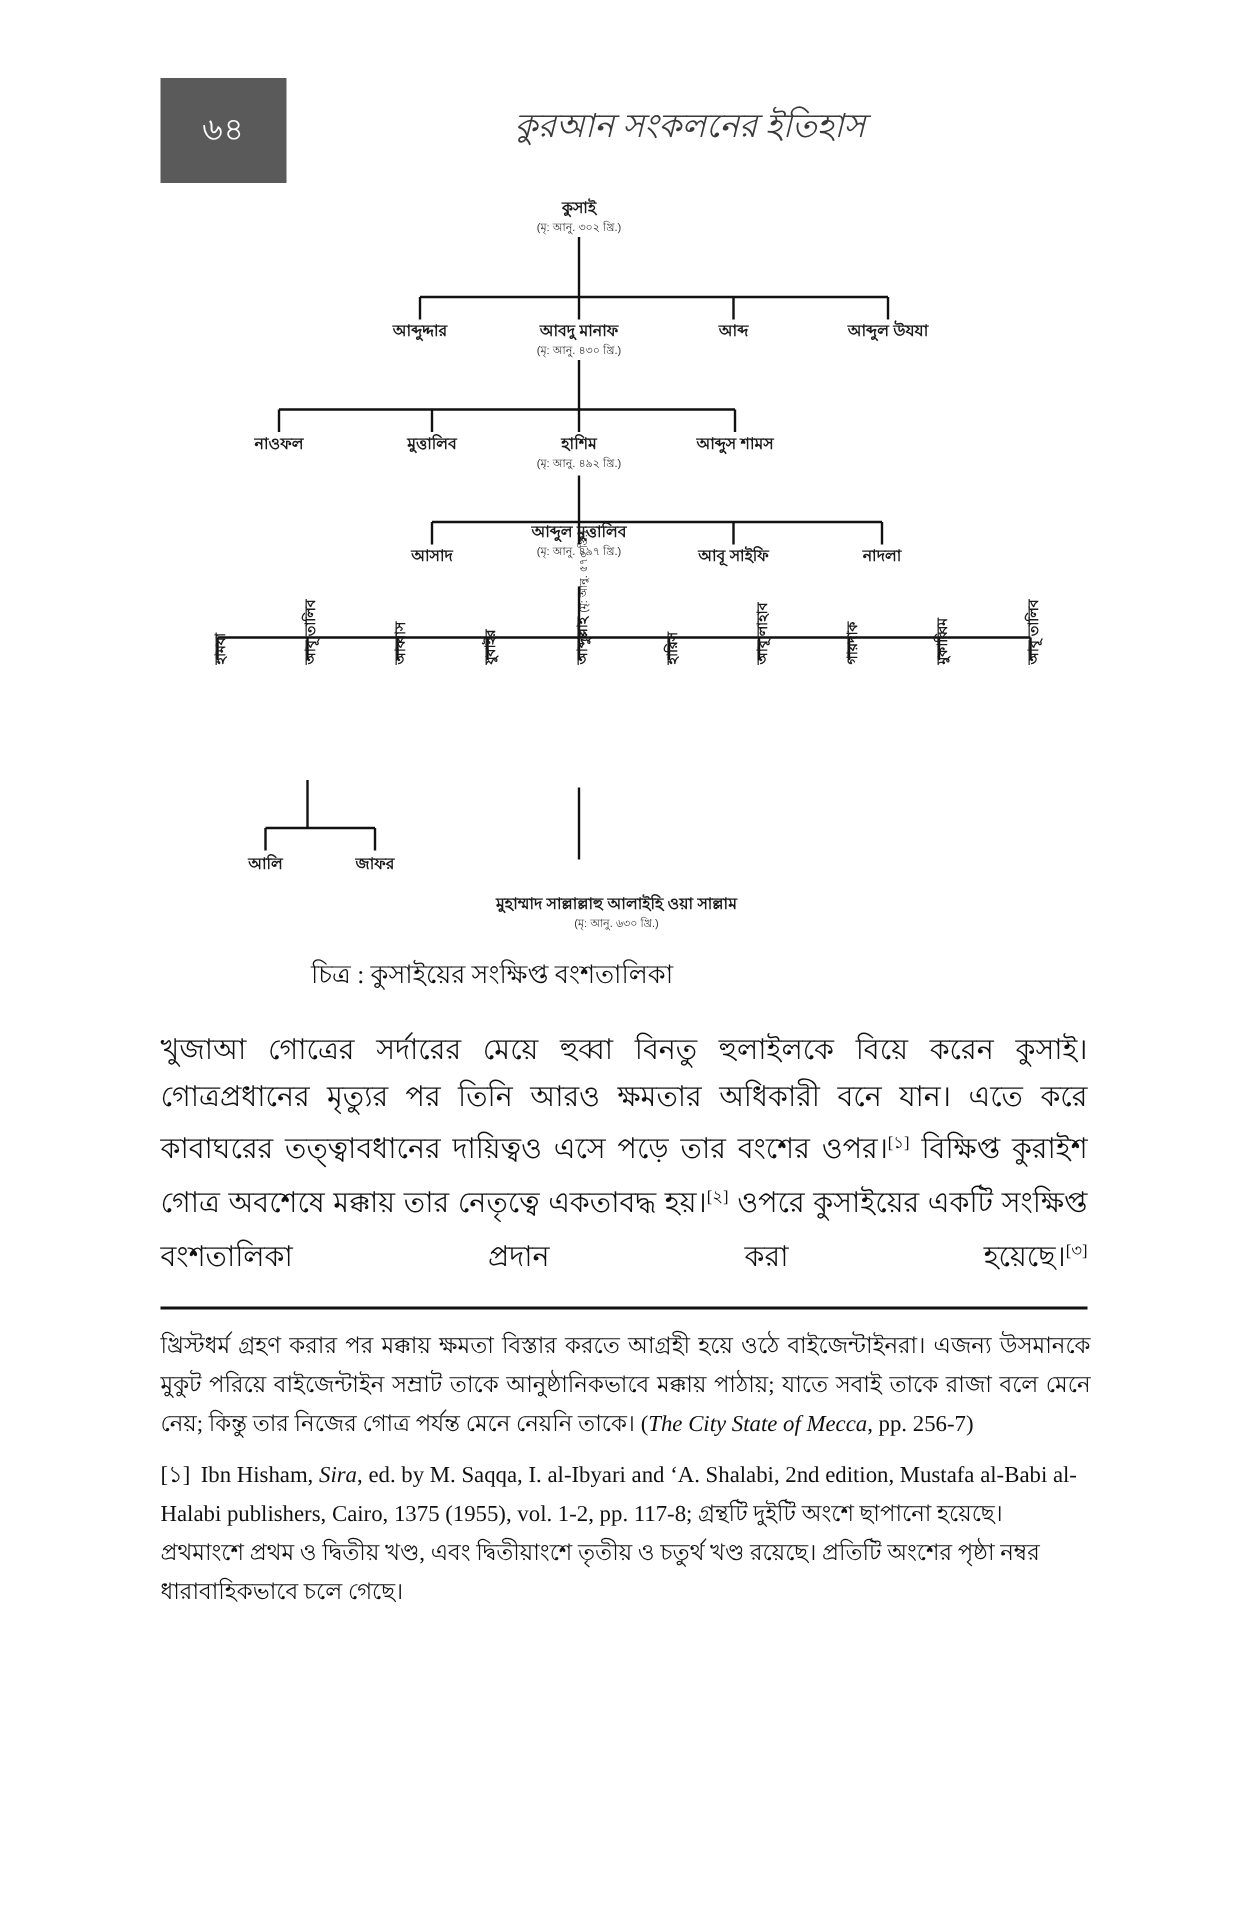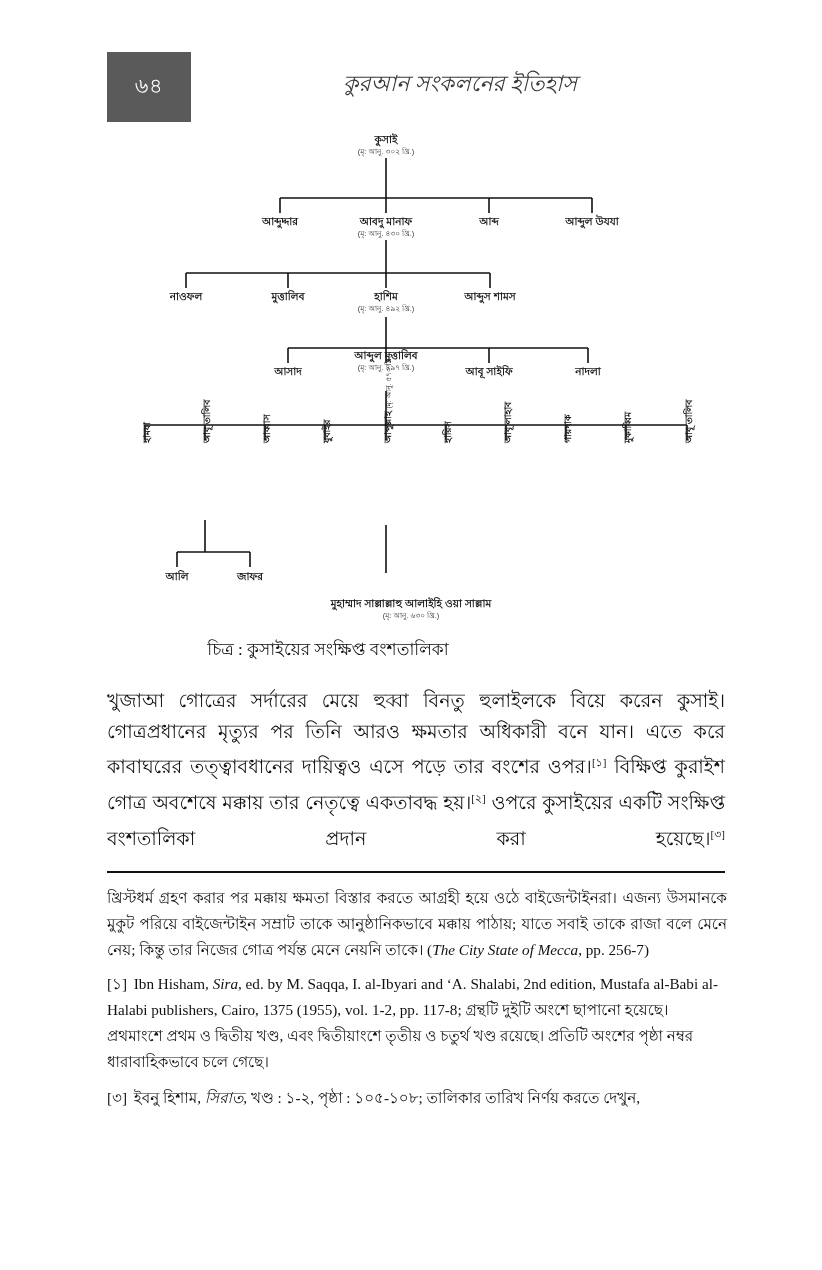--- a/index.html
+++ b/index.html
@@ -310,17 +310,14 @@
 
   <div class="fn-block">
     <span>খ্রিস্টধর্ম গ্রহণ করার পর মক্কায় ক্ষমতা বিস্তার করতে আগ্রহী হয়ে ওঠে বাইজেন্টাইনরা। এজন্য উসমানকে মুকুট পরিয়ে বাইজেন্টাইন সম্রাট তাকে আনুষ্ঠানিকভাবে মক্কায় পাঠায়; যাতে সবাই তাকে রাজা বলে মেনে নেয়; কিন্তু তার নিজের গোত্র পর্যন্ত মেনে নেয়নি তাকে। (</span><span class="ital">The City State of Mecca</span><span>, pp. 256-7)</span>
   </div>
 
   <div class="fn-item">
     <span class="fn-lead">[১]</span><span> Ibn Hisham, </span><span class="ital">Sira</span><span>, ed. by M. Saqqa, I. al-Ibyari and ‘A. Shalabi, 2nd edition, Mustafa al-Babi al-Halabi publishers, Cairo, 1375 (1955), vol. 1-2, pp. 117-8; গ্রন্থটি দুইটি অংশে ছাপানো হয়েছে। প্রথমাংশে প্রথম ও দ্বিতীয় খণ্ড, এবং দ্বিতীয়াংশে তৃতীয় ও চতুর্থ খণ্ড রয়েছে। প্রতিটি অংশের পৃষ্ঠা নম্বর ধারাবাহিকভাবে চলে গেছে।</span>
   </div>
 
 
-  <div class="fn-item">
-    <span class="fn-lead">[৩]</span><span> ইবনু হিশাম, </span><span class="ital">সিরাত</span><span>, খণ্ড : ১-২, পৃষ্ঠা : ১০৫-১০৮; তালিকার তারিখ নির্ণয় করতে দেখুন,</span>
-  </div>
 
 </div>
 
 </body></html>

